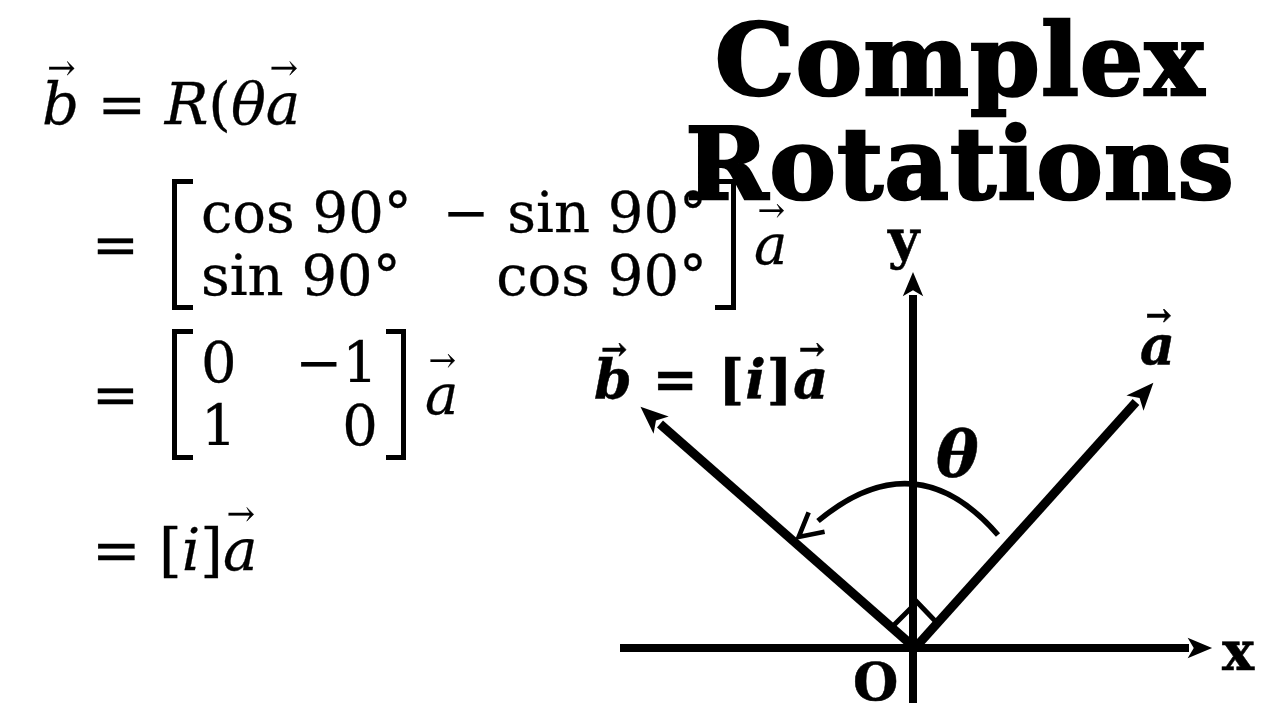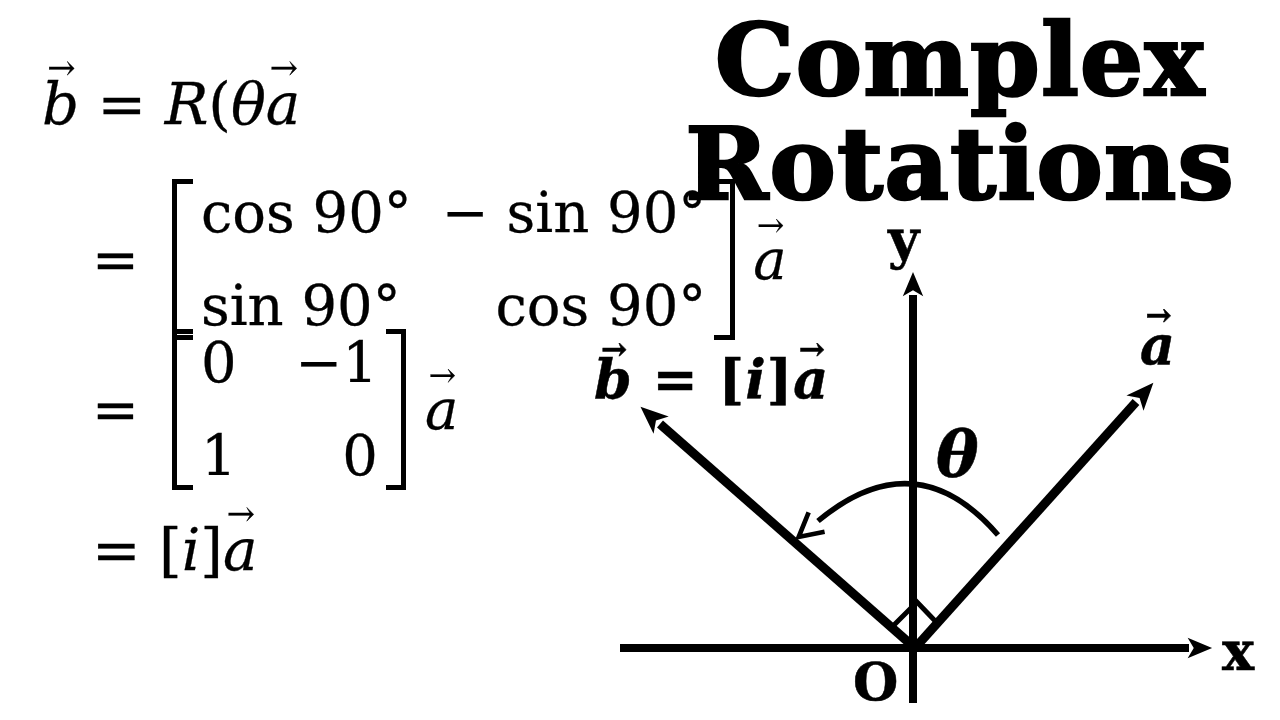--- a/index.html
+++ b/index.html
@@ -25,21 +25,21 @@
   .vec .arr{position:absolute;left:52%;transform:translateX(-50%);top:-0.56em;
             font-size:0.58em;font-style:normal;line-height:1;letter-spacing:0;}
   .vec .base{display:inline-block;}
 
   
   .mat{display:inline-flex;align-items:stretch;margin:0 0.15em 0 0.28em;}
   .mat .lb,.mat .rb{width:0.28em;border:5px solid #000;}
   .mat .lb{border-right:none;margin-right:0.14em;}
   .mat .rb{border-left:none;margin-left:0.14em;}
   .mat .grid{display:grid;grid-template-columns:auto auto;column-gap:0.55em;
-             line-height:1.12;padding:3px 0;align-content:center;gap:30px;}
+             line-height:1.12;padding:3px 0;align-content:center;}
   .mat .grid span:nth-child(2n){text-align:right;}
   #eq3 .mat .grid{column-gap:1.05em;}
   .mat + .vec{margin-left:0.18em;}
 
   
   .dlabel{position:absolute;font-weight:bold;white-space:pre;letter-spacing:1px;
           -webkit-text-stroke:0.5px #000;line-height:1;}
   #y-label{left:888px;top:212px;font-size:54px;}
   #x-label{left:1222px;top:624px;font-size:54px;}
   #o-label{left:853px;top:656px;font-size:52px;}

